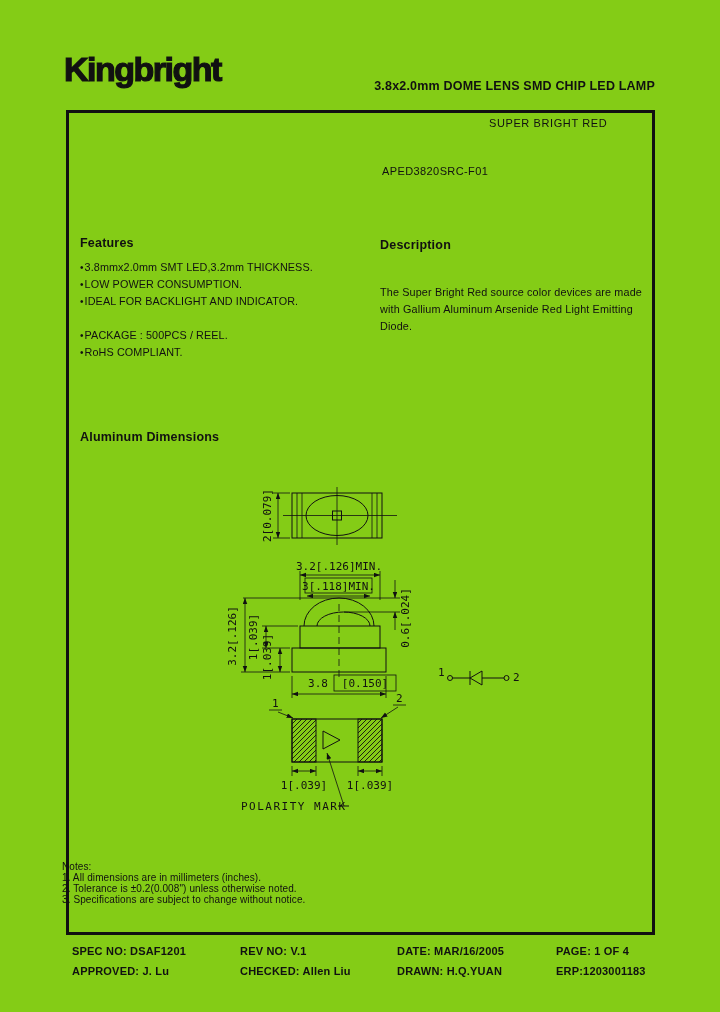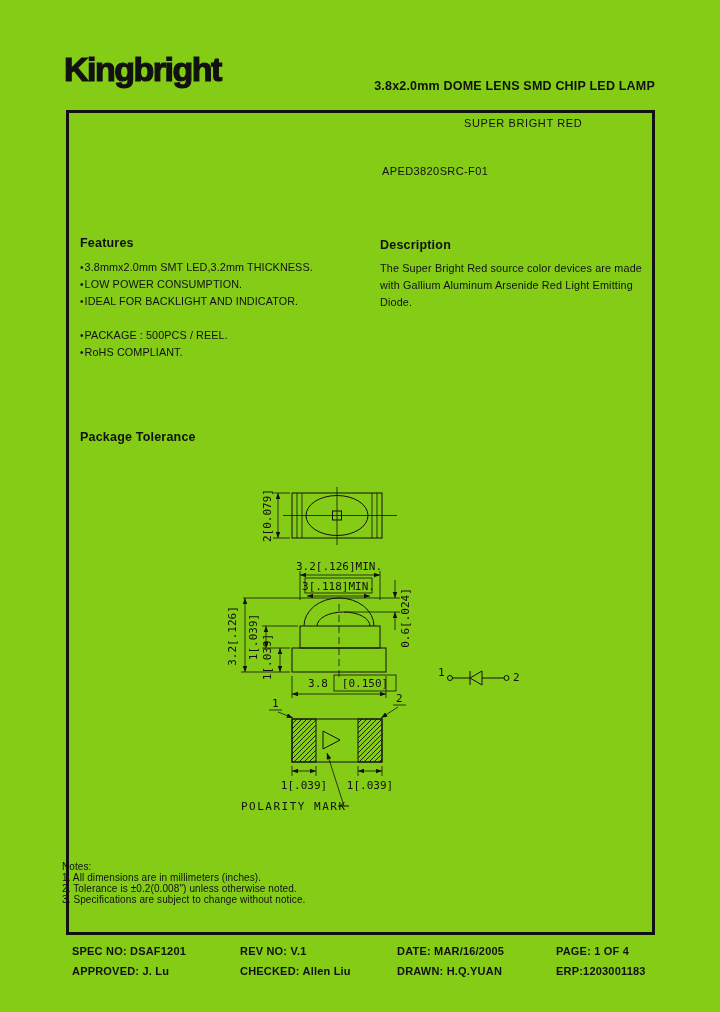--- a/index.html
+++ b/index.html
@@ -13,25 +13,25 @@
     letter-spacing:-1.5px; -webkit-text-stroke:1.2px #111; color:#111;
   }
   .doc-title {
     top:79px; right:65px; font-size:12.5px; font-weight:bold; letter-spacing:0.2px;
   }
   .main-box {
     left:66px; top:110px; width:589px; height:825px;
     border:3px solid #111; box-sizing:border-box;
   }
   .part-number { left:382px; top:117px; font-size:11px; letter-spacing:0.4px;margin-top:48px; }
-  .part-color  { left:464px; top:117px; font-size:11px; letter-spacing:0.6px; }
+  .part-color  { left:489px; top:117px; font-size:11px; letter-spacing:0.6px; }
   .sec-head { font-size:12.5px; font-weight:bold; letter-spacing:0.2px; }
   .feat-item { left:80px; font-size:10.8px; letter-spacing:0.1px; white-space:nowrap; }
   .feat-item .blt { font-size:10px; margin-right:1px; }
-  .desc-line { left:380px; font-size:10.8px; letter-spacing:0.15px; white-space:nowrap; }
+  .desc-line { left:380px; font-size:10.8px; letter-spacing:0.15px; white-space:nowrap;margin-top:24px; }
   .note-line { left:62px; font-size:10px; letter-spacing:0.1px; white-space:nowrap; }
   .foot { font-size:11px; font-weight:bold; letter-spacing:0.2px; white-space:nowrap; }
   svg .ln   { stroke:#111; stroke-width:1; fill:none; }
   svg .thin { stroke:#111; stroke-width:0.8; fill:none; }
   svg text.d { font-family:"DejaVu Sans Mono", monospace; font-size:11px; fill:#111;
                stroke:none; }
 </style>
 </head>
 <body>
 
@@ -50,21 +50,21 @@
   <div class="abs feat-item" style="top:278px;"><span class="blt">•</span><span>LOW POWER CONSUMPTION.</span></div>
   <div class="abs feat-item" style="top:295px;"><span class="blt">•</span><span>IDEAL FOR BACKLIGHT AND INDICATOR.</span></div>
   <div class="abs feat-item" style="top:329px;"><span class="blt">•</span><span>PACKAGE : 500PCS / REEL.</span></div>
   <div class="abs feat-item" style="top:346px;"><span class="blt">•</span><span>RoHS COMPLIANT.</span></div>
 
   <div class="abs sec-head" style="left:380px; top:238px;">Description</div>
   <div class="abs desc-line" style="top:262px;">The Super Bright Red source color devices are made</div>
   <div class="abs desc-line" style="top:279px;">with Gallium Aluminum Arsenide Red Light Emitting</div>
   <div class="abs desc-line" style="top:296px;">Diode.</div>
 
-  <div class="abs sec-head" style="left:80px; top:430px;">Package Tolerance</div>
+  <div class="abs sec-head" style="left:80px; top:430px;">Aluminum Dimensions</div>
 
   <svg class="abs" style="left:66px; top:460px;" width="589" height="390" viewBox="0 0 589 390">
     <defs>
       <marker id="ae" markerWidth="9" markerHeight="7" refX="8" refY="3" orient="auto">
         <path d="M0,0 L8,3 L0,6 Z" fill="#111"></path>
       </marker>
       <marker id="as" markerWidth="9" markerHeight="7" refX="8" refY="3" orient="auto-start-reverse">
         <path d="M0,0 L8,3 L0,6 Z" fill="#111"></path>
       </marker>
       <pattern id="hatch" patternUnits="userSpaceOnUse" width="5" height="5">

